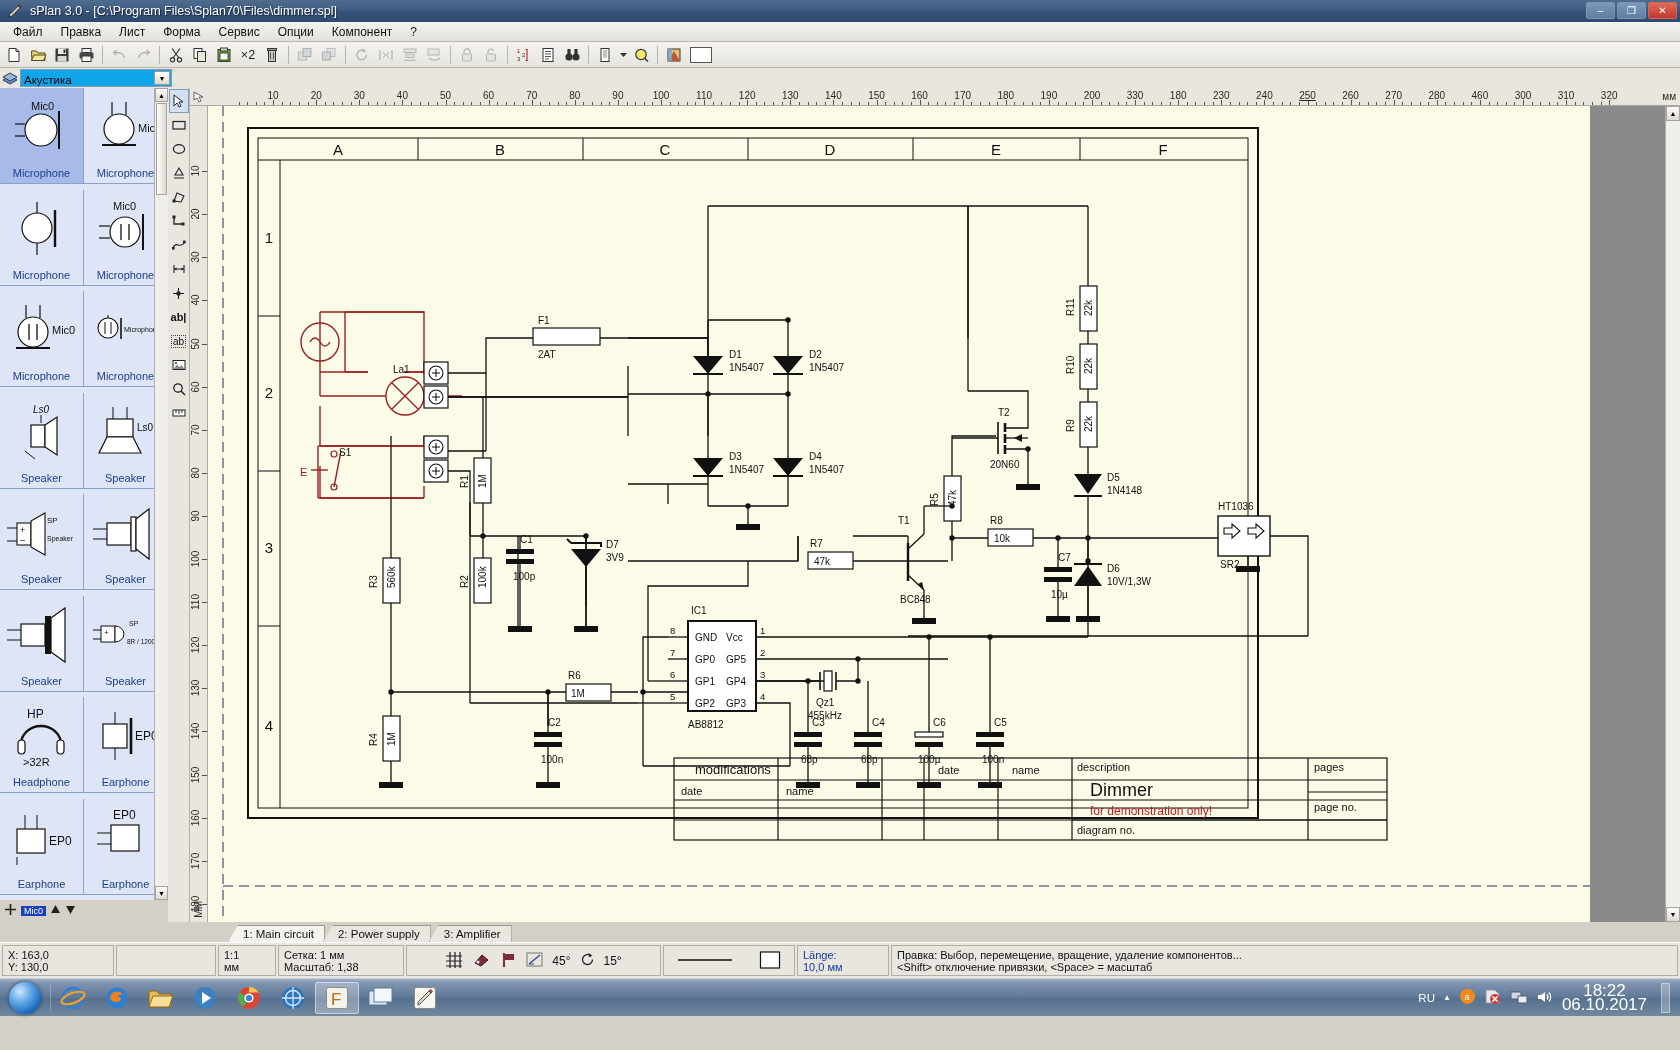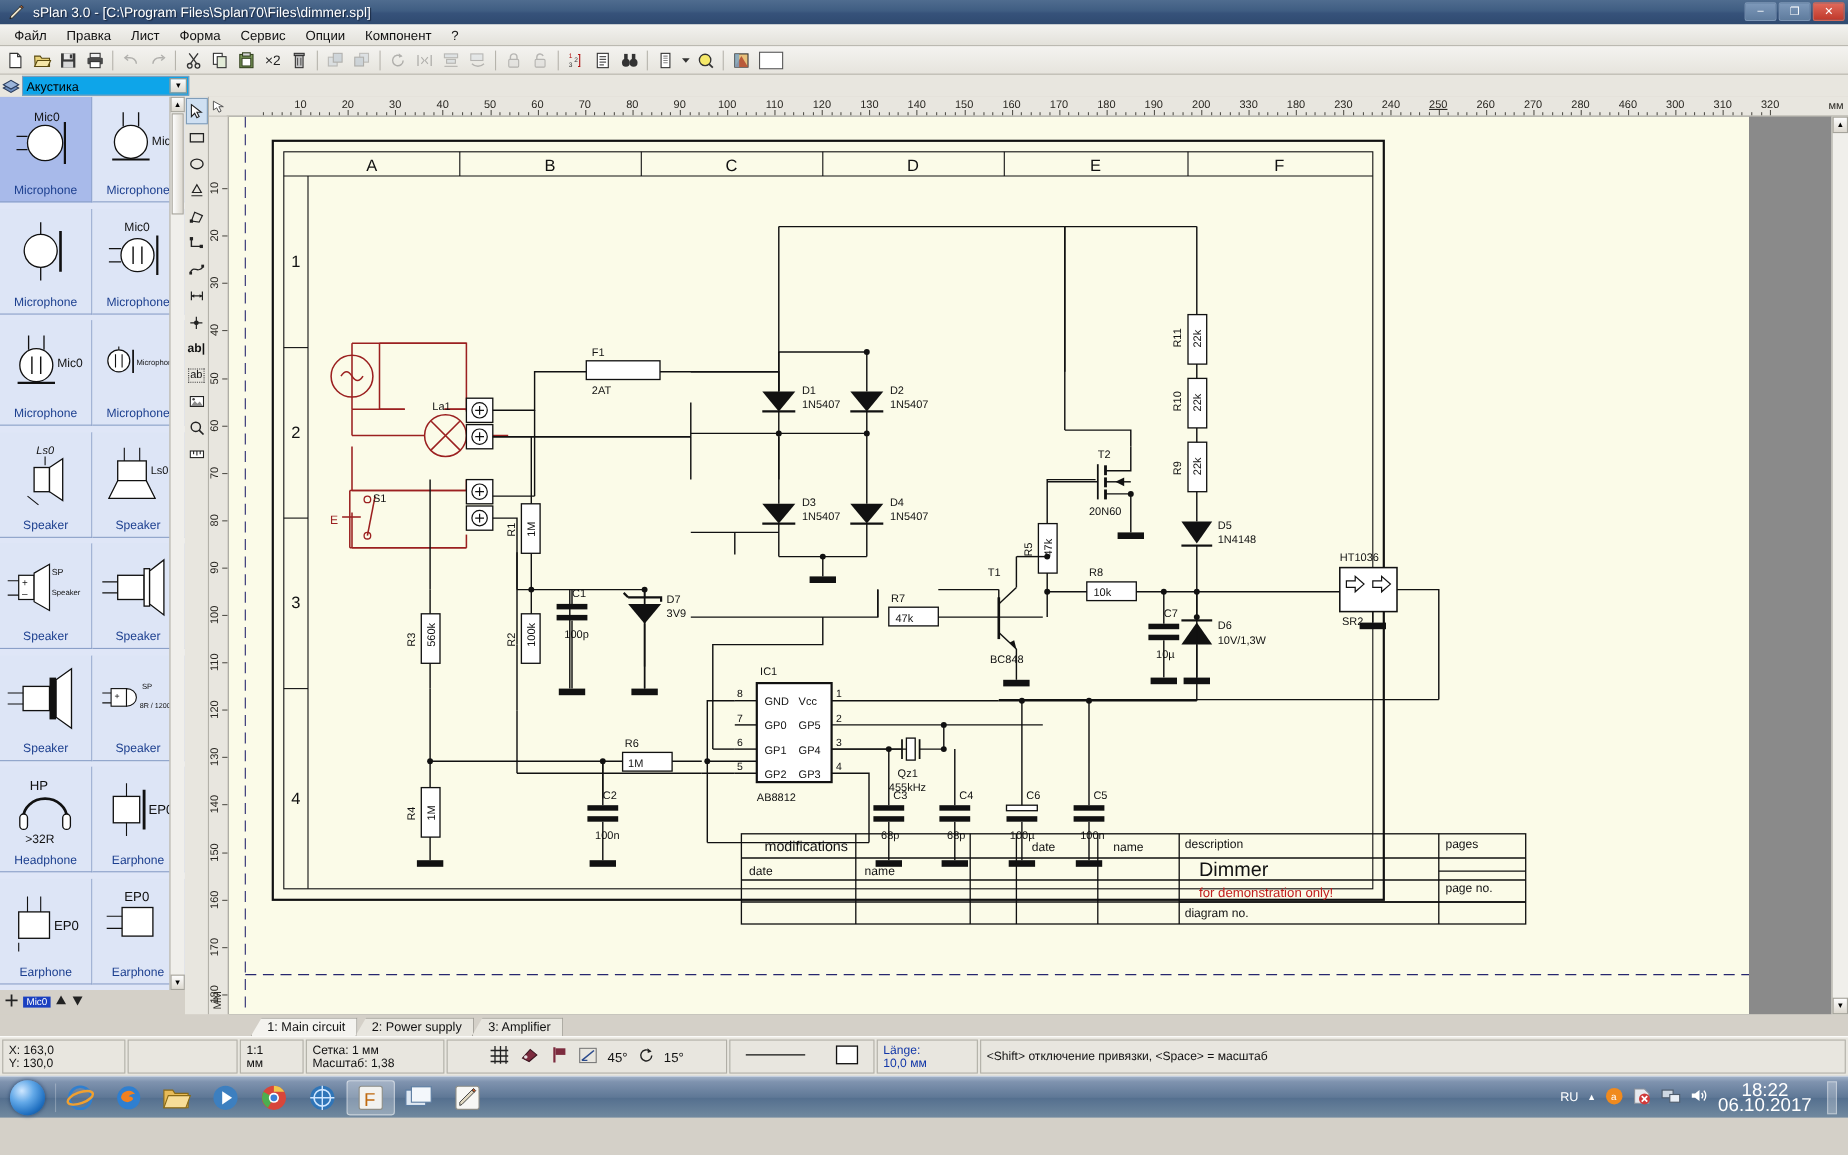--- a/index.html
+++ b/index.html
@@ -1497,20 +1497,21 @@
     <span>
       <svg width="22" height="20">
           <rect x="1.5" y="2" width="19" height="16" fill="#fff" stroke="#111" stroke-width="1.2"></rect>
         </svg></span>
   </div>
   <div class="sbox blue" style="width:92px">
     <span>Länge:</span>
     <span>10,0 мм</span>
   </div>
   <div class="sbox" style="flex:1">
+    <span>Правка: Выбор, перемещение, вращение, удаление компонентов...</span>
     <span>&lt;Shift&gt; отключение привязки, &lt;Space&gt; =  масштаб</span>
   </div>
 </div>
 
 <div id="taskbar">
   <div id="startorb">
       <div class="orb"></div>
     </div>
   <div class="divline"></div>
   <div class="tkicon">

